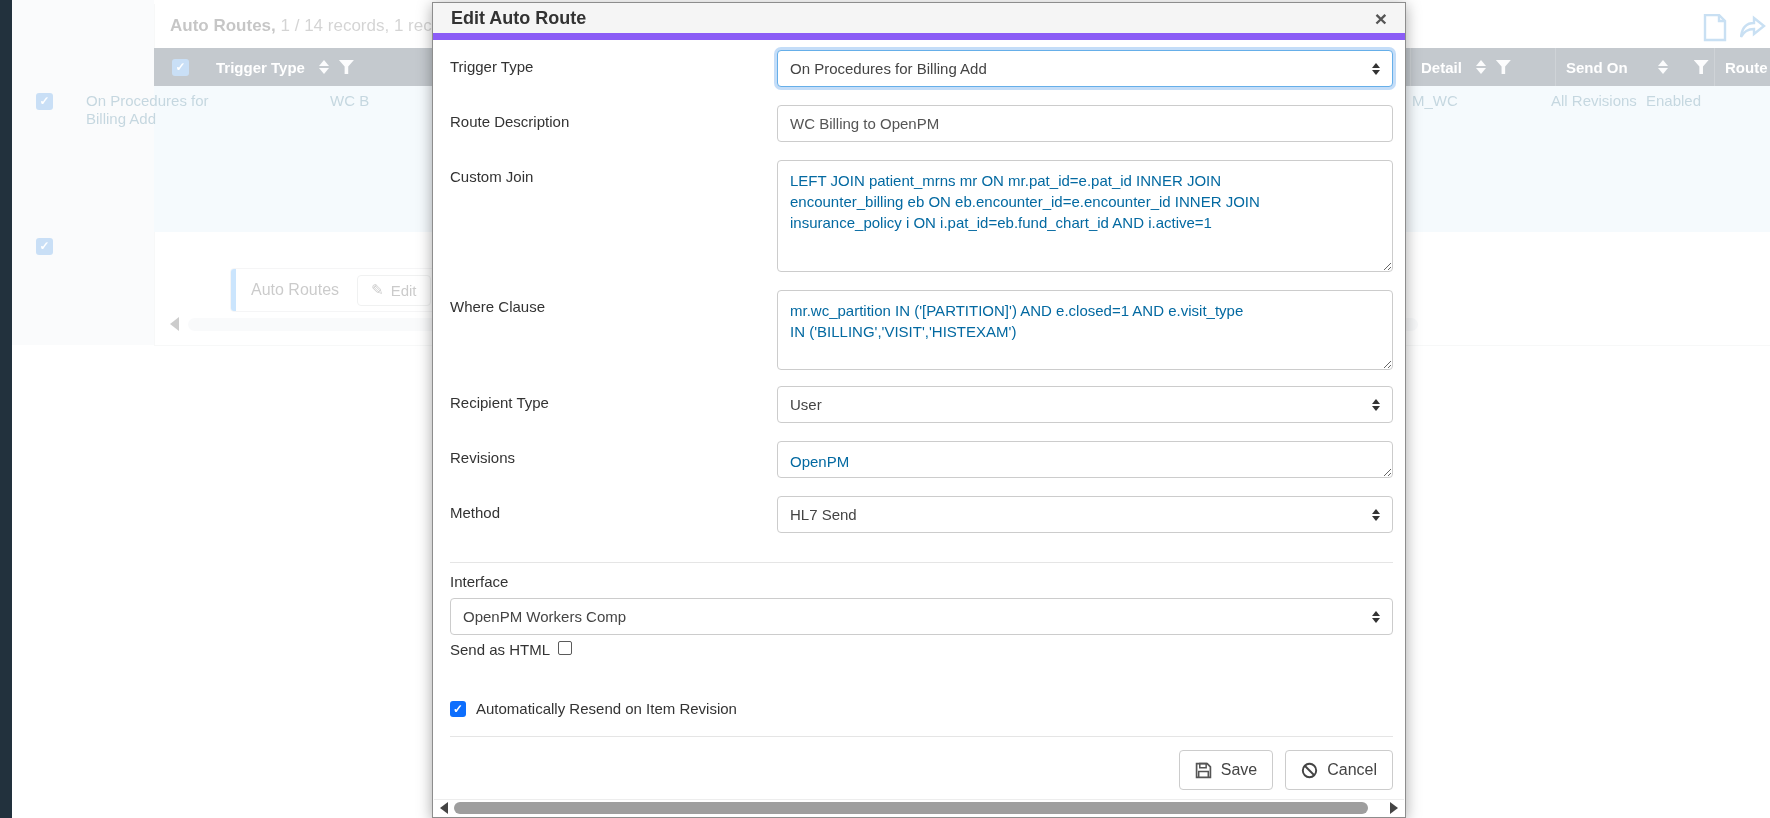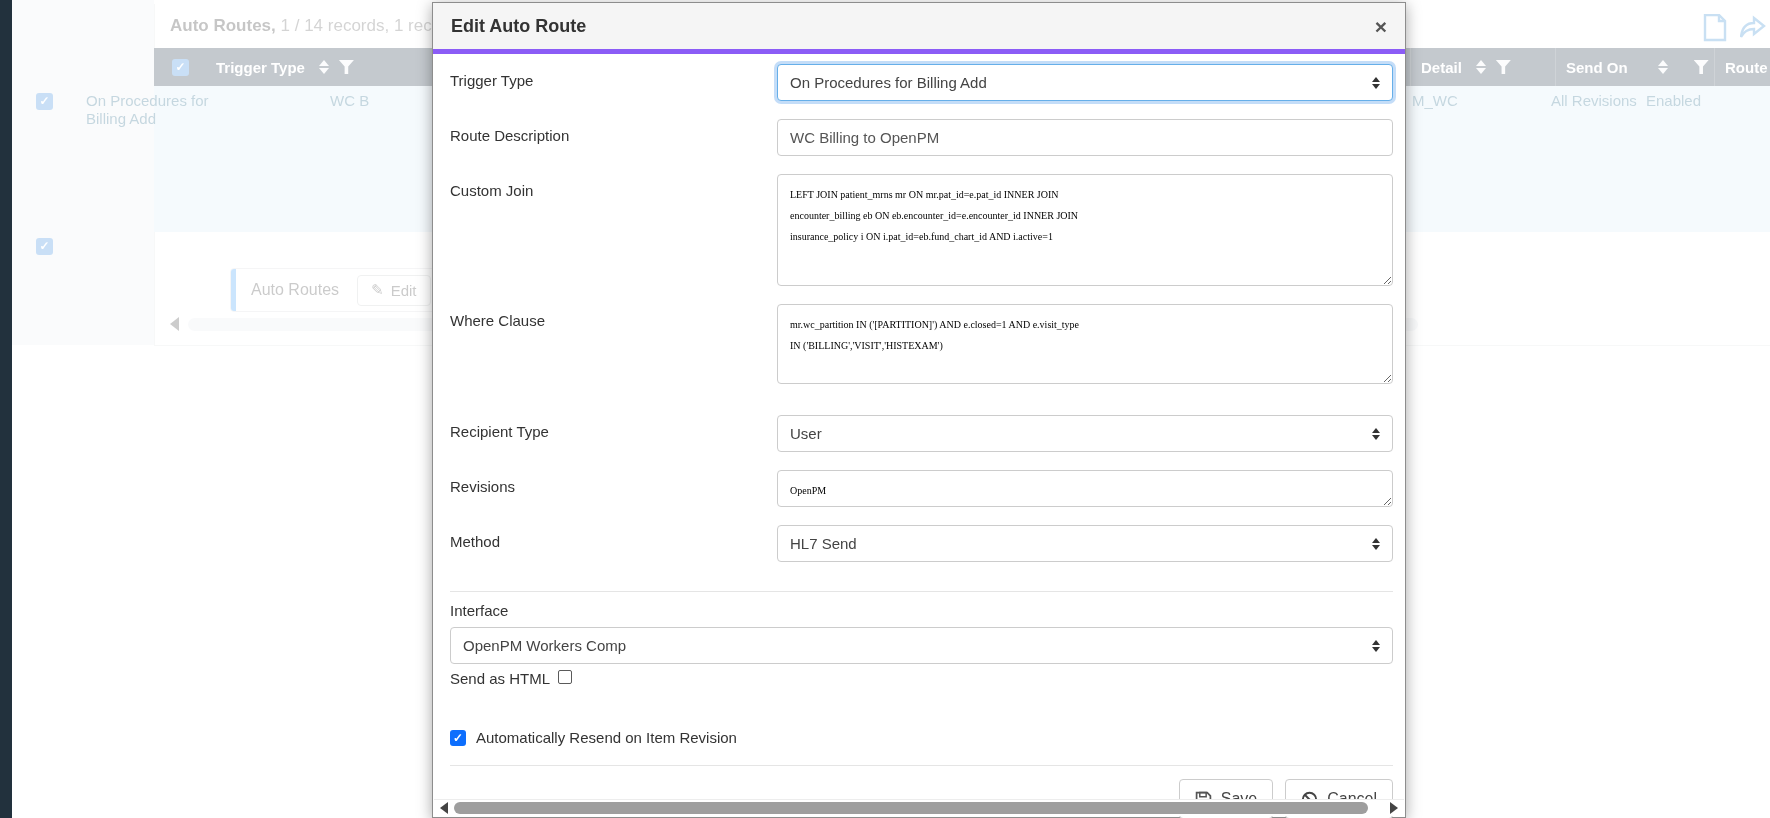--- a/index.html
+++ b/index.html
@@ -41,38 +41,38 @@
                      border-right:9px solid #4a4a4a; }
   .bg-scroll-track { width:1230px; height:13px; background:#e9edf0; border-radius:7px; margin-left:9px; }
   .bg-topicons { position:absolute; right:4px; top:14px; display:flex; gap:12px; }
 
   
   .dim { position:absolute; left:12px; top:0; width:1758px; height:818px; background:rgba(255,255,255,.72); z-index:8; }
 
   
   .modal { position:absolute; left:432px; top:2px; width:974px; height:816px; background:#fff;
            border:1px solid #8d8d8d; box-shadow:0 3px 14px rgba(0,0,0,.35); z-index:20; }
-  .modal-head { height:51px; background:#f5f5f5; border-bottom:5px solid #8b5cf6; display:flex;
+  .modal-head { height:37px; background:#f5f5f5; border-bottom:7px solid #8b5cf6; display:flex;
                 align-items:center; justify-content:space-between; padding:0 18px; }
   .modal-title { font-size:18px; font-weight:bold; color:#333; }
   .modal-close { font-size:21px; color:#555; font-weight:bold; cursor:pointer; line-height:1; }
   .modal-body { padding:10px 12px 0 17px; }
   .frm-row { display:flex; margin-bottom:18px; }
   .frm-label { width:327px; padding-top:8px; font-size:15px; color:#333; flex:none; }
   .frm-field { flex:1; }
   .ctl { width:100%; height:37px; border:1px solid #ccc; border-radius:4px; background:#fff;
          font-size:15px; color:#555; padding:7px 12px; font-family:"Liberation Sans", sans-serif; }
   .sel { display:flex; align-items:center; justify-content:space-between; cursor:pointer; color:#444; }
   .caret { display:inline-flex; flex-direction:column; gap:2px; margin-left:8px; flex:none; }
   .caret i { display:block; width:0; height:0; border-left:4px solid transparent; border-right:4px solid transparent; }
   .caret .up { border-bottom:5px solid #333; }
   .caret .dn { border-top:5px solid #333; }
   .focused { border-color:#66afe9; box-shadow:0 0 0 3px rgba(125,180,240,.45); }
-  textarea.ctl { resize:both; font-family:Liberation Serif, serif; font-size:10px; line-height:21px;
-                 color:#000000; padding:9px 12px; display:block; overflow:hidden; }
+  textarea.ctl { resize:both; font-family:Liberation Sans, sans-serif; font-size:15px; line-height:21px;
+                 color:#0369a1; padding:9px 12px; display:block; overflow:hidden; }
   .ta-join { height:112px; }
   .ta-where { height:80px; }
   .ta-recipient { height:37px; font-family:"Liberation Sans", sans-serif; font-size:15px; color:#555; line-height:19px; }
   .hr { border:none; border-top:1px solid #e5e5e5; margin:12px 0 0 0; }
   .iface-label { font-size:15px; color:#333; margin:10px 0 8px 0; }
   .sendhtml-row { display:flex; align-items:center; gap:8px; margin-top:6px; font-size:15px; color:#333; }
   .cb-empty { width:14px; height:14px; border:1.5px solid #5a5a5a; border-radius:2px; background:#fff; margin-top:-3px; }
   .resend-row { display:flex; align-items:center; gap:10px; margin-top:42px; font-size:15px; color:#333; }
   .cb-checked { width:16px; height:16px; background:#0d6efd; border-radius:3px; color:#fff; font-size:12px;
                 line-height:16px; text-align:center; font-weight:bold; }
@@ -207,21 +207,21 @@
 
     <div class="frm-row">
       <div class="frm-label">Custom Join</div>
       <div class="frm-field">
         <textarea class="ctl ta-join" spellcheck="false" style="">LEFT JOIN patient_mrns mr ON mr.pat_id=e.pat_id INNER JOIN
 encounter_billing eb ON eb.encounter_id=e.encounter_id INNER JOIN
 insurance_policy i ON i.pat_id=eb.fund_chart_id AND i.active=1</textarea>
       </div>
     </div>
 
-    <div class="frm-row" style="margin-bottom:31px;">
+    <div class="frm-row" style="margin-bottom:16px;">
       <div class="frm-label">Where Clause</div>
       <div class="frm-field">
         <textarea class="ctl ta-where" spellcheck="false" style="">mr.wc_partition IN ('[PARTITION]') AND e.closed=1 AND e.visit_type
 IN ('BILLING','VISIT','HISTEXAM')</textarea>
       </div>
     </div>
 
     <div class="frm-row">
       <div class="frm-label">Recipient Type</div>
       <div class="frm-field">

